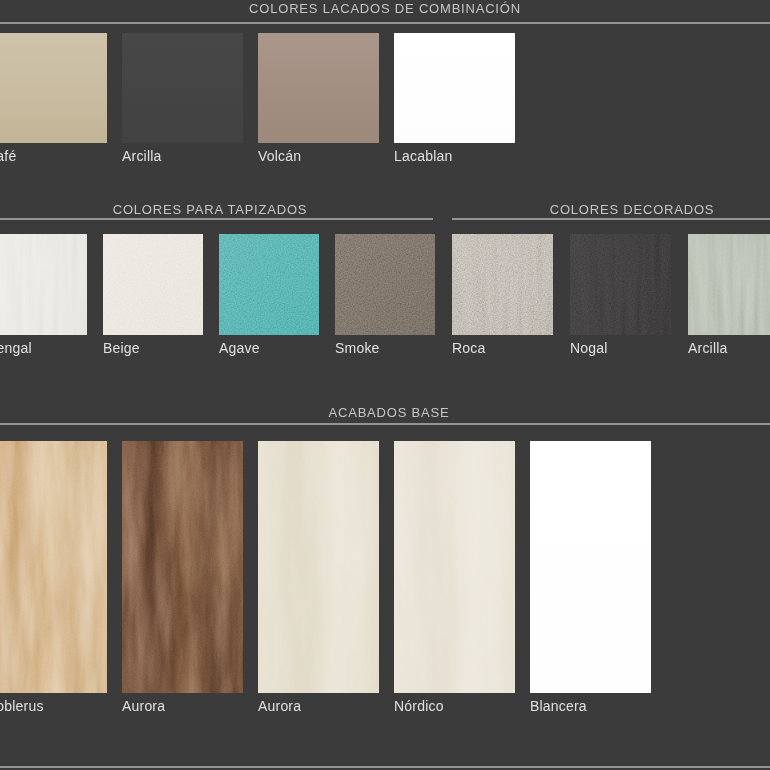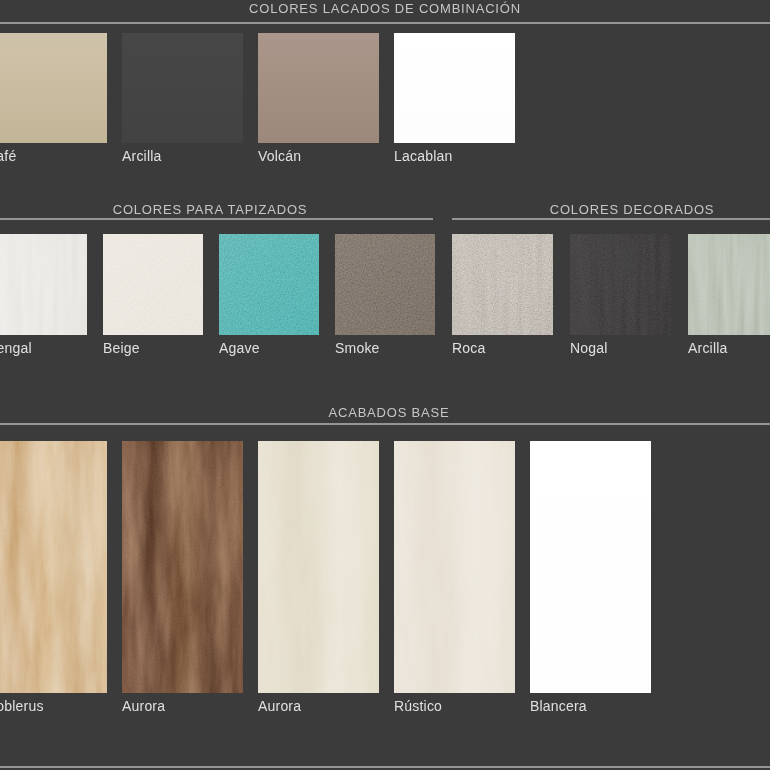--- a/index.html
+++ b/index.html
@@ -219,21 +219,21 @@
       </div>
       <div class="cell">
         <div class="chip" style="background: linear-gradient(90deg, rgb(234, 227, 215), rgb(227, 219, 204), rgb(236, 230, 219), rgb(229, 222, 207));">
           <svg class="tex" style="mix-blend-mode: soft-light; opacity: 0.55;">
             <rect width="100%" height="100%" filter="url(#f-wood)"></rect>
           </svg>
           <svg class="tex" style="mix-blend-mode: soft-light; opacity: 0.3;">
             <rect width="100%" height="100%" filter="url(#f-fine)"></rect>
           </svg>
         </div>
-        <div class="label">Rústico</div>
+        <div class="label">Nórdico</div>
       </div>
       <div class="cell">
         <div class="chip" style="background: linear-gradient(rgb(255, 255, 255), rgb(254, 254, 254));"></div>
         <div class="label">Blancera</div>
       </div>
     </div>
 
   <div class="rule r5"></div>
 </div>
 

